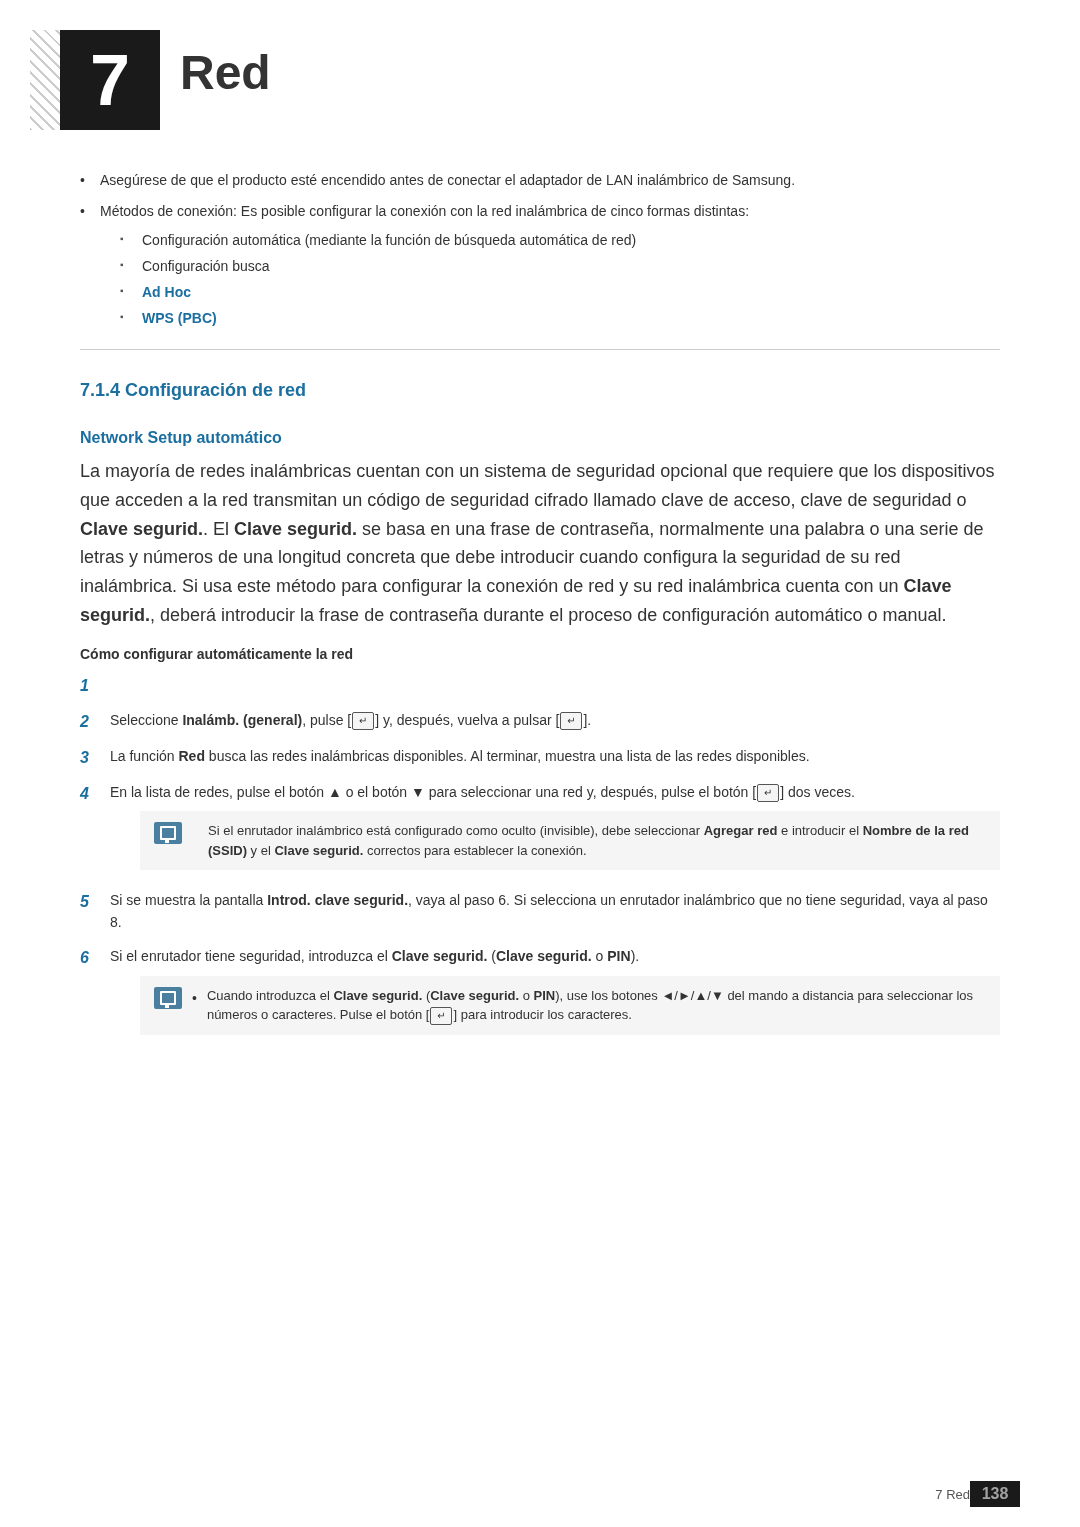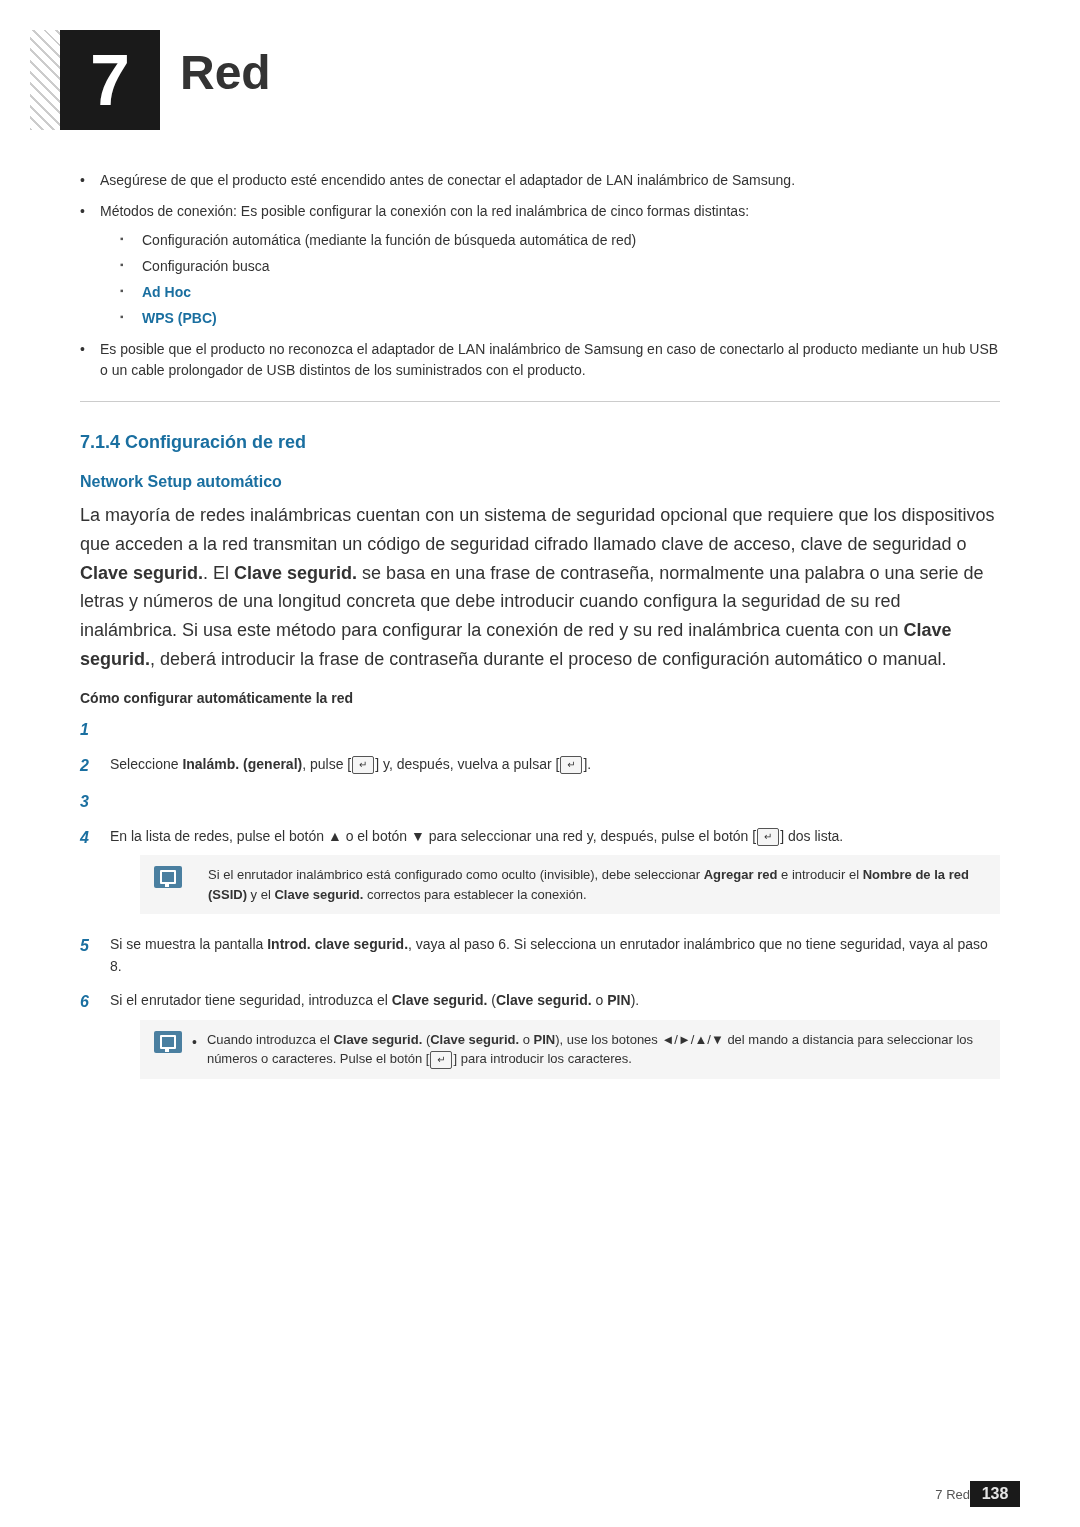--- a/index.html
+++ b/index.html
@@ -122,21 +122,21 @@
       font-size: 18px;
       font-weight: bold;
       margin-top: 30px;
       margin-bottom: 12px;
     }
 
     .subsection-heading {
       color: #1a6fa0;
       font-size: 16px;
       font-weight: bold;
-      margin-top: 20px;
+      margin-top: 28px;
       margin-bottom: 10px;
     }
 
     
     .body-text {
       line-height: 1.6;
       font-size: 18px;
       color: #333333;
       margin-bottom: 12px;
     }
@@ -269,21 +269,21 @@
       align-items: center;
     }
 
     .footer-chapter {
       font-size: 13px;
       color: #555;
     }
 
     .footer-page-box {
       background: #1a1a1a;
-      color: #e5e5e5;
+      color: #a3a3a3;
       font-size: 16px;
       font-weight: bold;
       padding: 4px 10px;
       min-width: 50px;
       text-align: center;
     }
 
     
     .kbd-icon {
       display: inline-flex;
@@ -338,23 +338,20 @@
             <span>Configuración busca</span>
           </li>
           <li>
             <span class="link-blue">Ad Hoc</span>
           </li>
           <li>
             <span class="link-blue">WPS (PBC)</span>
           </li>
         </ul>
       </li>
-      <li>
-        <span>Es posible que el producto no reconozca el adaptador de LAN inalámbrico de Samsung en caso de conectarlo al producto mediante un hub USB o un cable prolongador de USB distintos de los suministrados con el producto.</span>
-      </li>
     </ul>
 
     <hr class="divider-line">
 
     <div class="section-heading">7.1.4   Configuración de red</div>
 
     <div class="subsection-heading">Network Setup automático</div>
 
     <p class="body-text">
       <span>La mayoría de redes inalámbricas cuentan con un sistema de seguridad opcional que requiere que los dispositivos que acceden a la red transmitan un código de seguridad cifrado llamado clave de acceso, clave de seguridad o </span><span class="bold-highlight">Clave segurid.</span><span>. El </span><span class="bold-highlight">Clave segurid.</span><span> se basa en una frase de contraseña, normalmente una palabra o una serie de letras y números de una longitud concreta que debe introducir cuando configura la seguridad de su red inalámbrica. Si usa este método para configurar la conexión de red y su red inalámbrica cuenta con un </span><span class="bold-highlight">Clave segurid.</span><span>, deberá introducir la frase de contraseña durante el proceso de configuración automático o manual.</span>
@@ -374,28 +371,31 @@
           <span>Seleccione </span><span class="bold-highlight">Inalámb. (general)</span><span>, pulse [</span><span class="kbd-icon">
               <span class="arrow-symbol">↵</span>
             </span><span>] y, después, vuelva a pulsar [</span><span class="kbd-icon">
               <span class="arrow-symbol">↵</span>
             </span><span>].</span>
         </span>
       </li>
 
       <li>
         <span class="step-number">3</span>
+        <span class="step-content">
+          <span>La función </span><span class="bold-highlight">Red</span><span> busca las redes inalámbricas disponibles. Al terminar, muestra una lista de las redes disponibles.</span>
+        </span>
       </li>
 
       <li>
         <span class="step-number">4</span>
         <span class="step-content">
           <span>En la lista de redes, pulse el botón ▲ o el botón ▼ para seleccionar una red y, después, pulse el botón [</span><span class="kbd-icon">
               <span class="arrow-symbol">↵</span>
-            </span><span>] dos lista.</span>
+            </span><span>] dos veces.</span>
 
           
           <div class="note-box">
             <div class="note-icon">
               <div class="note-icon-inner"></div>
             </div>
             <div class="note-text">
               <span>Si el enrutador inalámbrico está configurado como oculto (invisible), debe seleccionar </span><span class="bold-highlight">Agregar red</span><span> e introducir el </span><span class="bold-highlight">Nombre de la red (SSID)</span><span> y el </span><span class="bold-highlight">Clave segurid.</span><span> correctos para establecer la conexión.</span>
             </div>
           </div>

